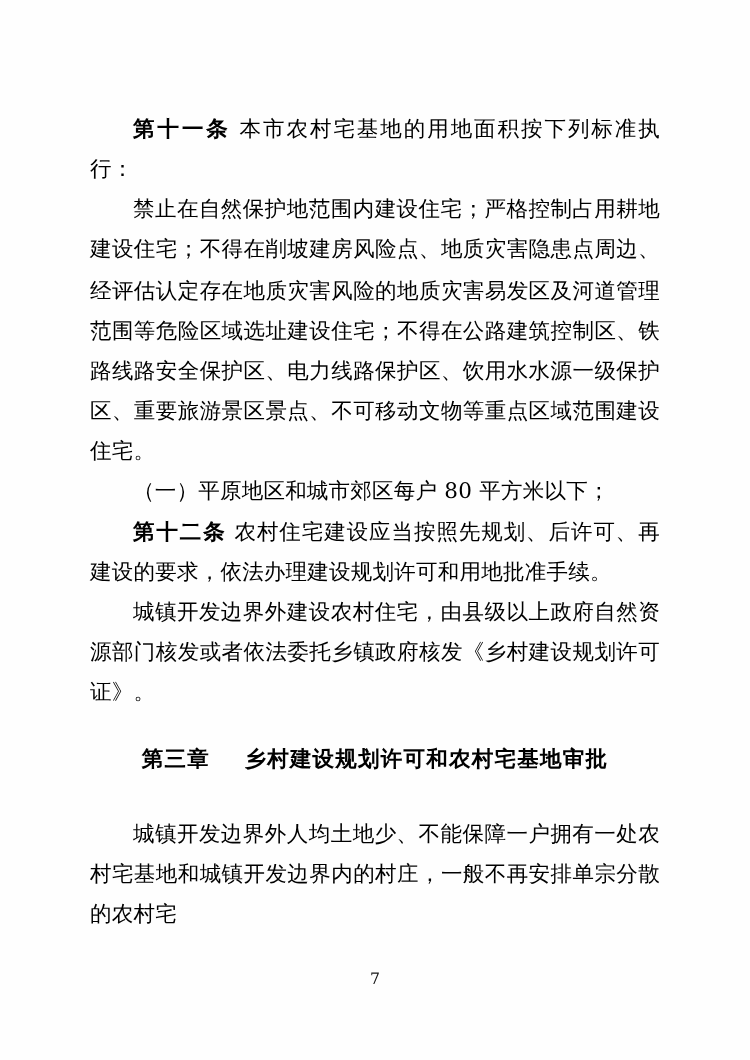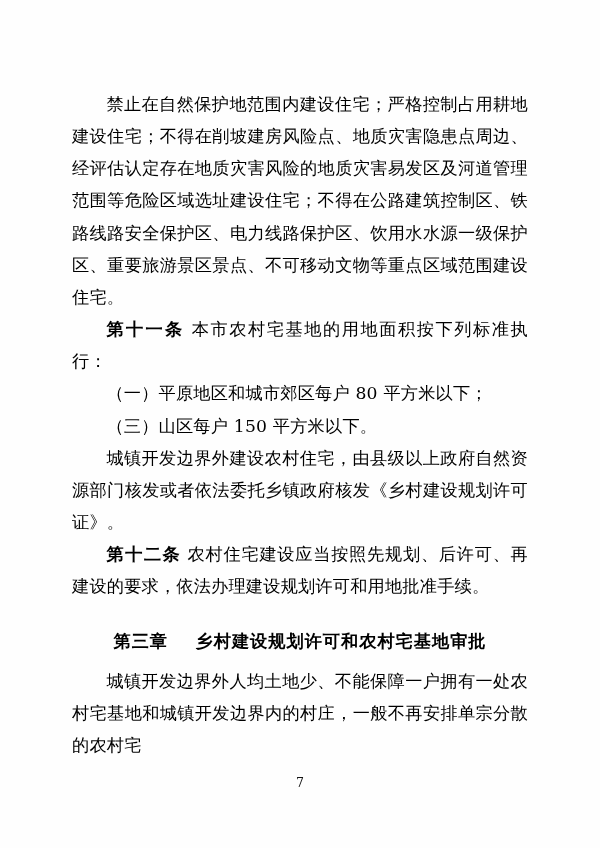--- a/index.html
+++ b/index.html
@@ -43,21 +43,21 @@
     font-family: "DejaVu Sans", "Liberation Sans", sans-serif;
     font-weight: bold;
     letter-spacing: 1px;
   }
   .chapter-heading {
     text-align: center;
     font-family: "DejaVu Sans", "Liberation Sans", sans-serif;
     font-weight: bold;
     font-size: 17.2px;
     letter-spacing: 1px;
-    margin: 22px 0 8px 0;
+    margin: 22px 0 27px 0;
   }
   .chapter-heading .gap {
     display: inline-block;
     width: 1.6em;
   }
   .page-number {
     position: absolute;
     left: 0;
     right: 0;
     bottom: 58px;
@@ -67,33 +67,32 @@
     color: #111;
   }
 </style>
 </head>
 <body>
 
 <div class="page">
 
   <div class="body-text">
 
+    <p class="para hang"><span class="article-label">第十一条</span>&nbsp;<span>本市农村宅基地的用地面积按下列标准执行：</span></p>
+
     <p class="para indent">禁止在自然保护地范围内建设住宅；严格控制占用耕地建设住宅；不得在削坡建房风险点、地质灾害隐患点周边、经评估认定存在地质灾害风险的地质灾害易发区及河道管理范围等危险区域选址建设住宅；不得在公路建筑控制区、铁路线路安全保护区、电力线路保护区、饮用水水源一级保护区、重要旅游景区景点、不可移动文物等重点区域范围建设住宅。</p>
-
-    <p class="para hang"><span class="article-label">第十一条</span>&nbsp;<span>本市农村宅基地的用地面积按下列标准执行：</span></p>
 
     <p class="para indent">（一）平原地区和城市郊区每户 80 平方米以下；</p>
 
 
-    <p class="para indent">（三）山区每户 150 平方米以下。</p>
 
 
+    <p class="para hang"><span class="article-label">第十二条</span>&nbsp;<span>农村住宅建设应当按照先规划、后许可、再建设的要求，依法办理建设规划许可和用地批准手续。</span></p>
+
     <p class="para indent">城镇开发边界外建设农村住宅，由县级以上政府自然资源部门核发或者依法委托乡镇政府核发《乡村建设规划许可证》。</p>
-
-    <p class="para hang"><span class="article-label">第十二条</span>&nbsp;<span>农村住宅建设应当按照先规划、后许可、再建设的要求，依法办理建设规划许可和用地批准手续。</span></p>
 
     <div class="chapter-heading"><span>第三章</span><span class="gap"></span><span>乡村建设规划许可和农村宅基地审批</span></div>
 
 
     <p class="para indent">城镇开发边界外人均土地少、不能保障一户拥有一处农村宅基地和城镇开发边界内的村庄，一般不再安排单宗分散的农村宅</p>
 
   </div>
 
   <div class="page-number">7</div>
 

